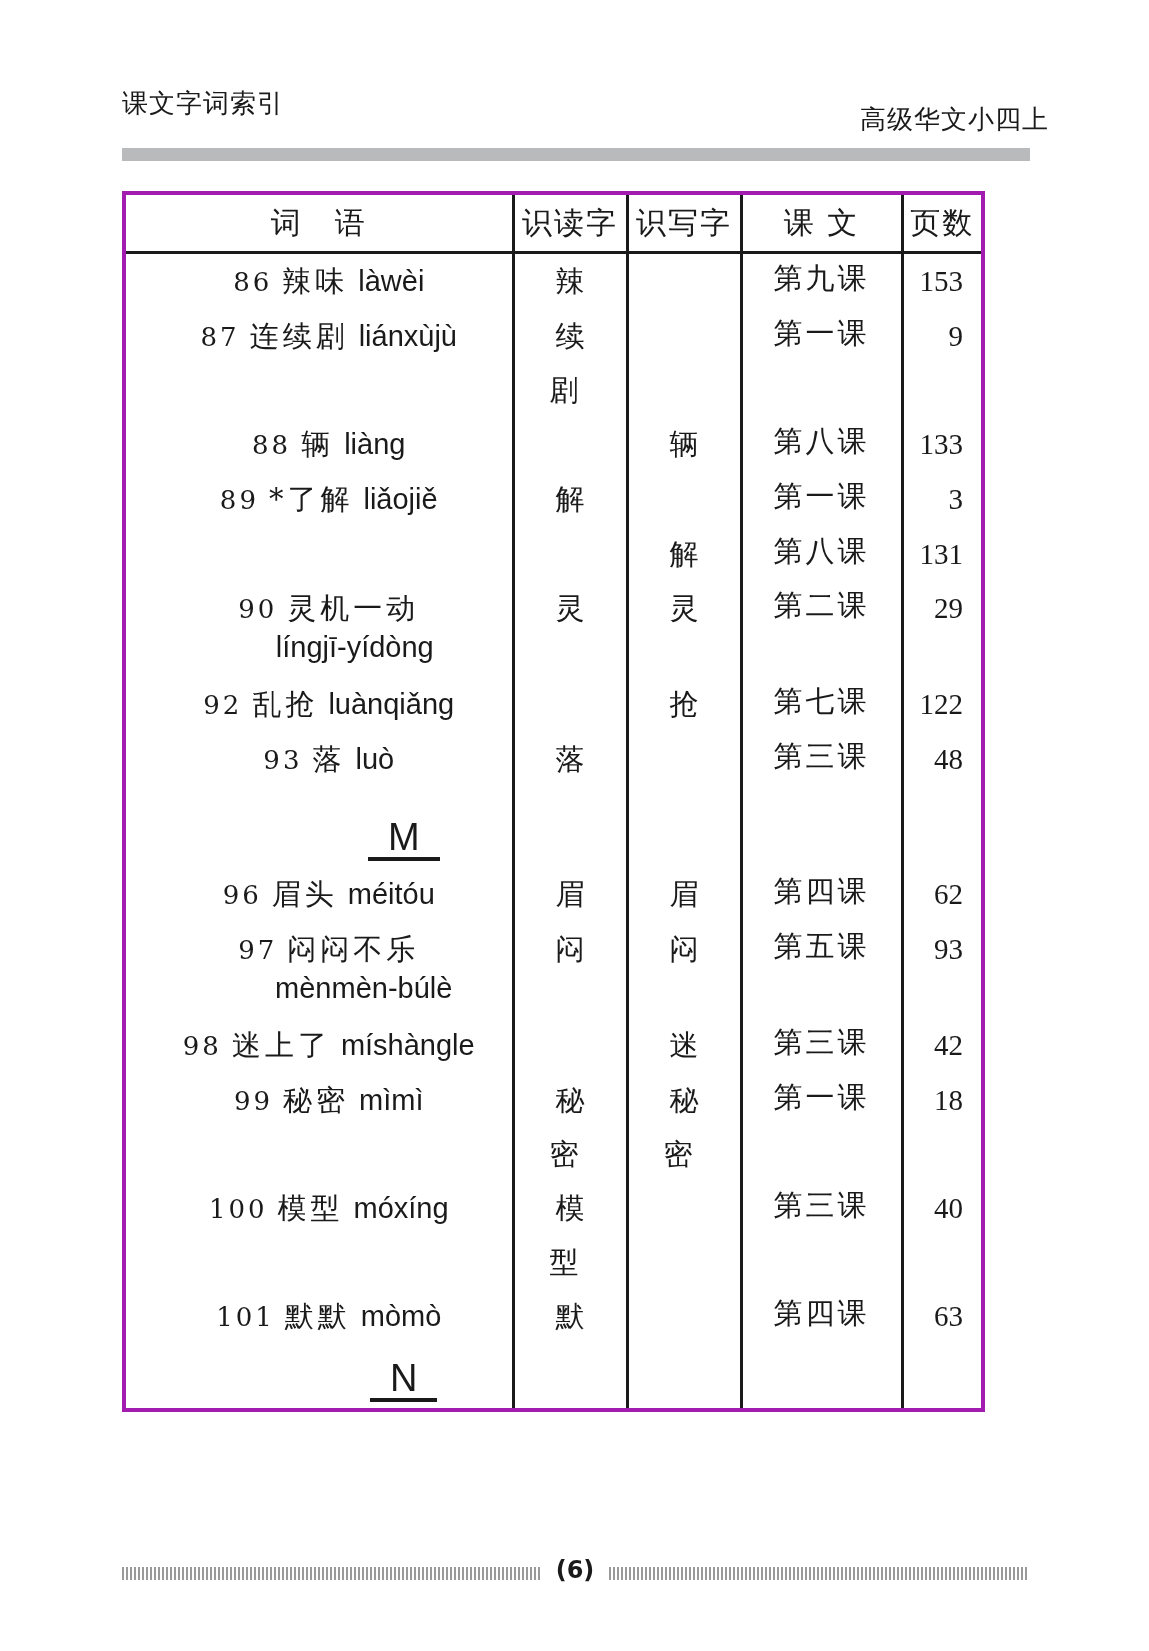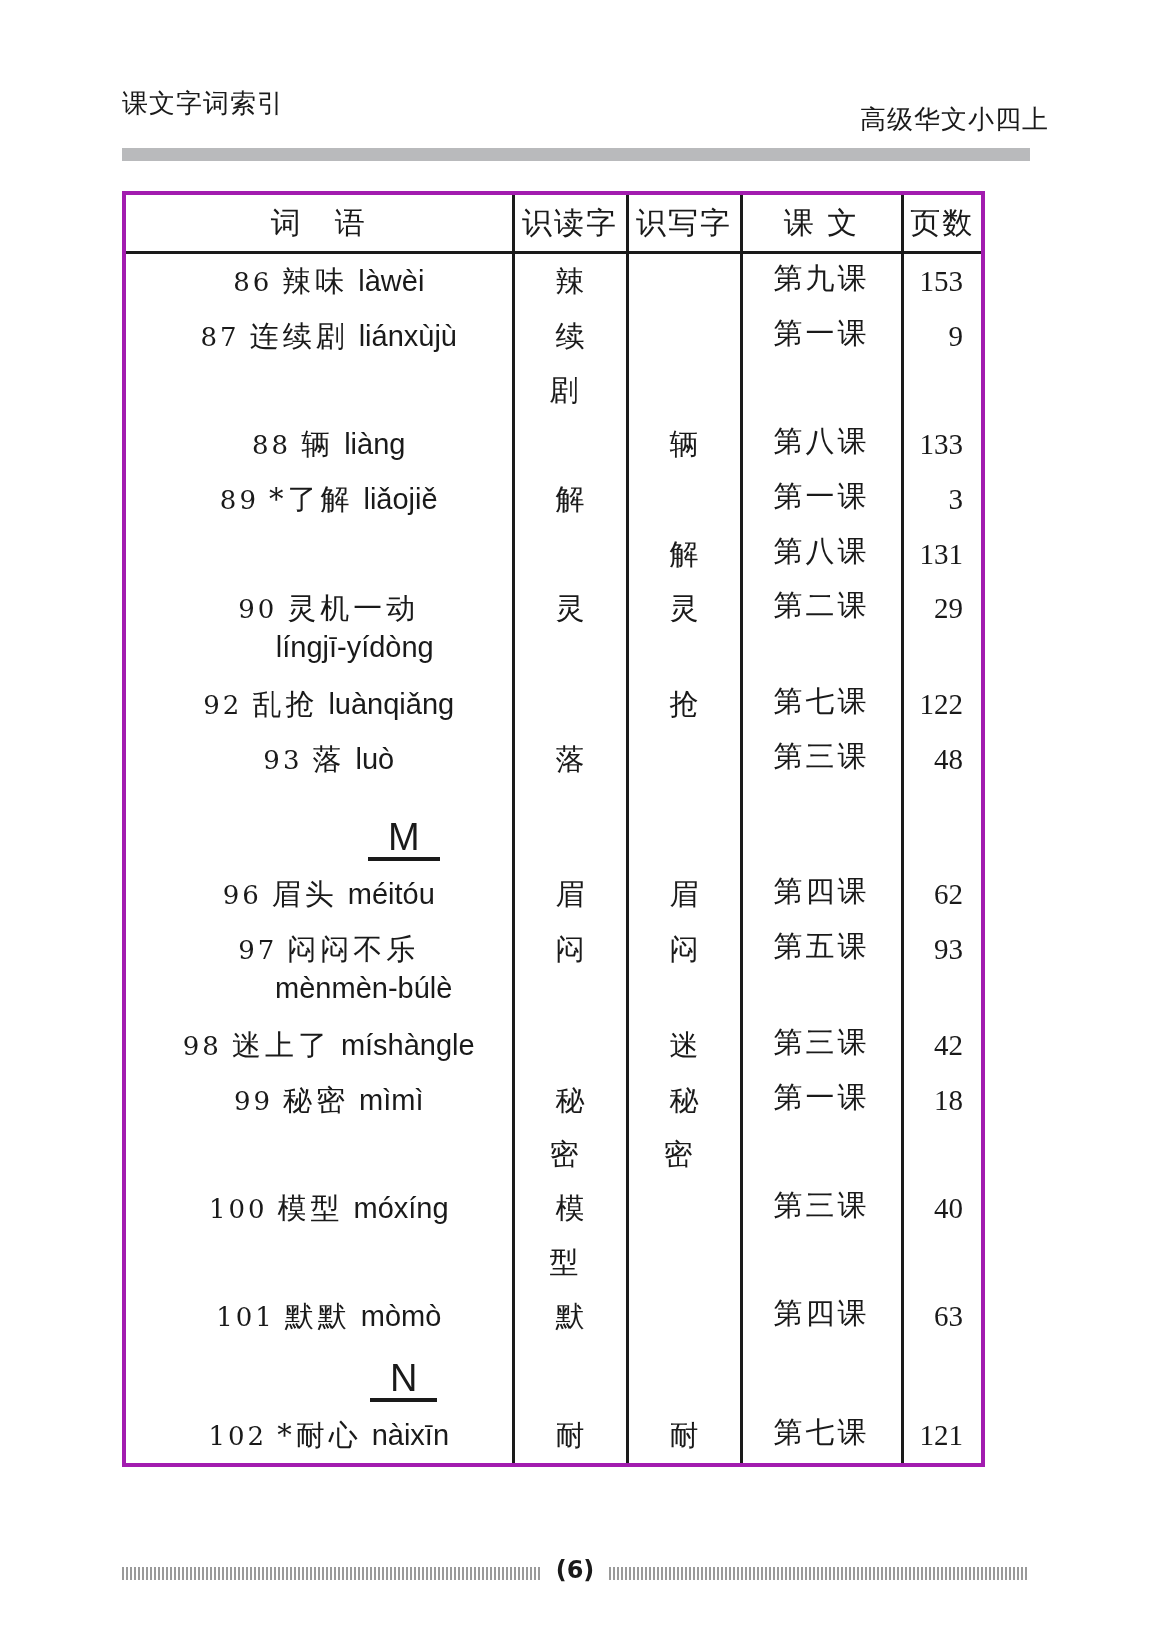--- a/index.html
+++ b/index.html
@@ -181,27 +181,20 @@
     </tr>
 
     <tr class="letter2">
       <td class="c-word"><span class="letter-head">N</span></td>
       <td></td>
         <td></td>
         <td></td>
         <td></td>
     </tr>
 
-    <tr>
-      <td class="c-word"><span class="num">102</span><span class="han">*耐心</span><span class="py">nàixīn</span></td>
-      <td class="c-read">耐</td>
-      <td class="c-write">耐</td>
-      <td class="c-lesson">第七课</td>
-      <td class="c-page">121</td>
-    </tr>
   </tbody>
 </table>
 
 <div class="footer">
   <div class="dots-l"></div>
   <div class="pnum">(6)</div>
   <div class="dots-r"></div>
 </div>
 
 </body></html>

